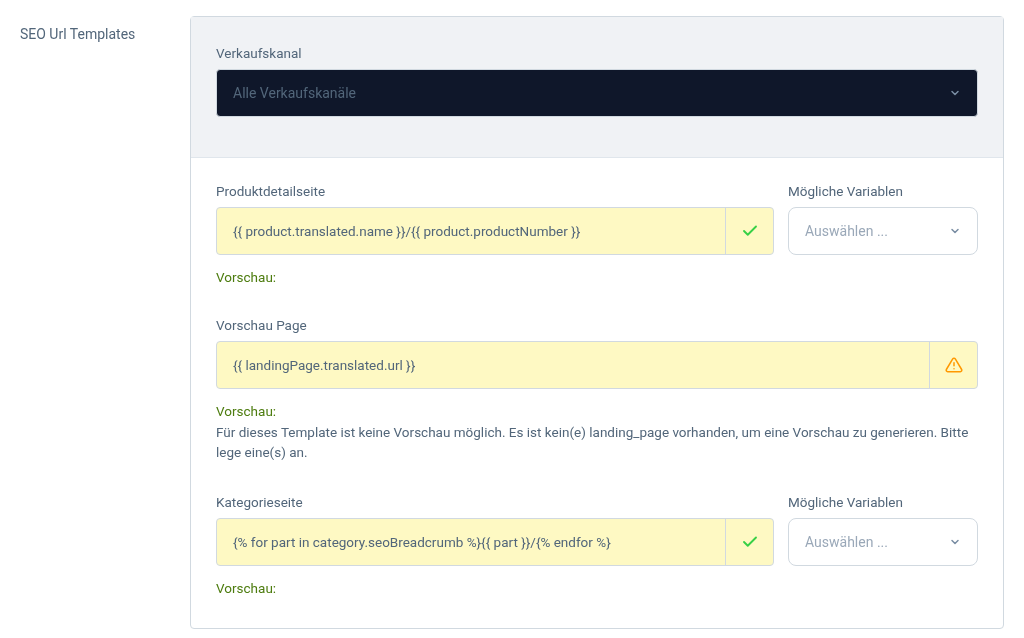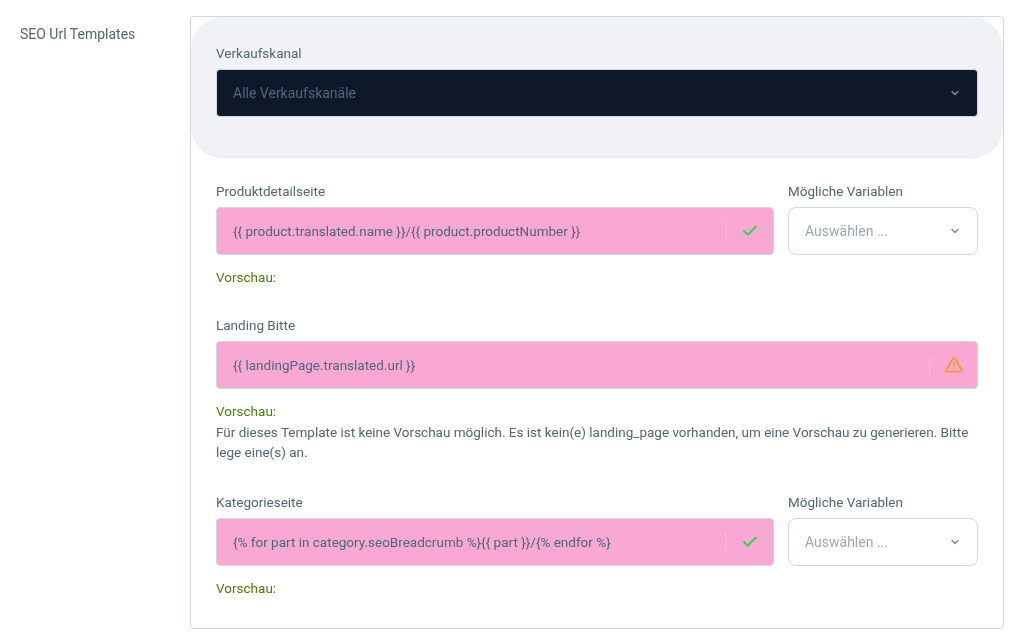--- a/index.html
+++ b/index.html
@@ -30,21 +30,20 @@
     .main-panel {
       flex: 1;
       border: 1px solid #d1d9e0;
       border-radius: 4px;
       background: #fff;
     }
     .panel-header {
       background: #f0f2f5;
       padding: 28px 25px 40px 25px;
       border-bottom: 1px solid #e0e6ec;
-      border-radius: 32px;
     }
     .panel-body {
       padding: 25px 25px 0 25px;
     }
     .field-label {
       color: #52667a;
       margin-bottom: 8px;
       font-size: 13.5px;
     }
     .select-wrap {
@@ -74,23 +73,22 @@
     .col-right {
       width: 190px;
       flex-shrink: 0;
     }
     .input-with-status {
       position: relative;
       display: flex;
       border: 1px solid #d1d9e0;
       border-radius: 4px;
       height: 48px;
-      background: #f9a8d4;
+      background: #fef9c3;
       overflow: hidden;
-      align-items: center;
     }
     .input-with-status input {
       flex: 1;
       border: none;
       outline: none;
       padding: 0 16px;
       font-size: 13.5px;
       color: #52667a;
       font-family: inherit;
       background: transparent;
@@ -188,21 +186,21 @@
               </span>
             </div>
           </div>
         </div>
         <div class="preview-label">Vorschau:</div>
       </div>
 
       <div class="section-block">
         <div class="row-two-col">
           <div class="col-left">
-            <div class="field-label">Landing Bitte</div>
+            <div class="field-label">Vorschau Page</div>
             <div class="input-with-status">
               <input type="text" value="{{ landingPage.translated.url }}" style="">
               <div class="status-cell">
                 <span class="icon-warn">
                   <svg width="18" height="18" viewBox="0 0 24 24" fill="none" stroke="currentColor" stroke-width="2" stroke-linecap="round" stroke-linejoin="round">
                       <path d="M10.29 3.86L1.82 18a2 2 0 0 0 1.71 3h16.94a2 2 0 0 0 1.71-3L13.71 3.86a2 2 0 0 0-3.42 0z"></path>
                       <line x1="12" y1="9" x2="12" y2="13"></line>
                       <line x1="12" y1="17" x2="12.01" y2="17"></line>
                     </svg>
                 </span>

